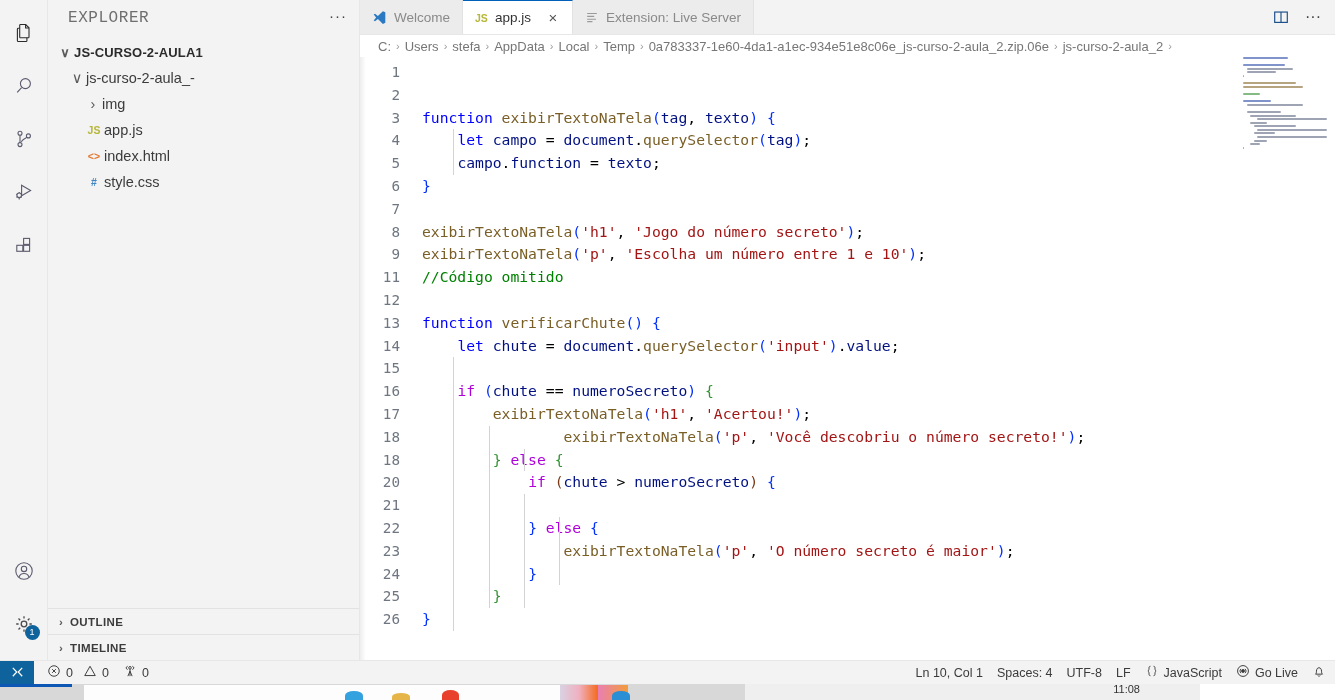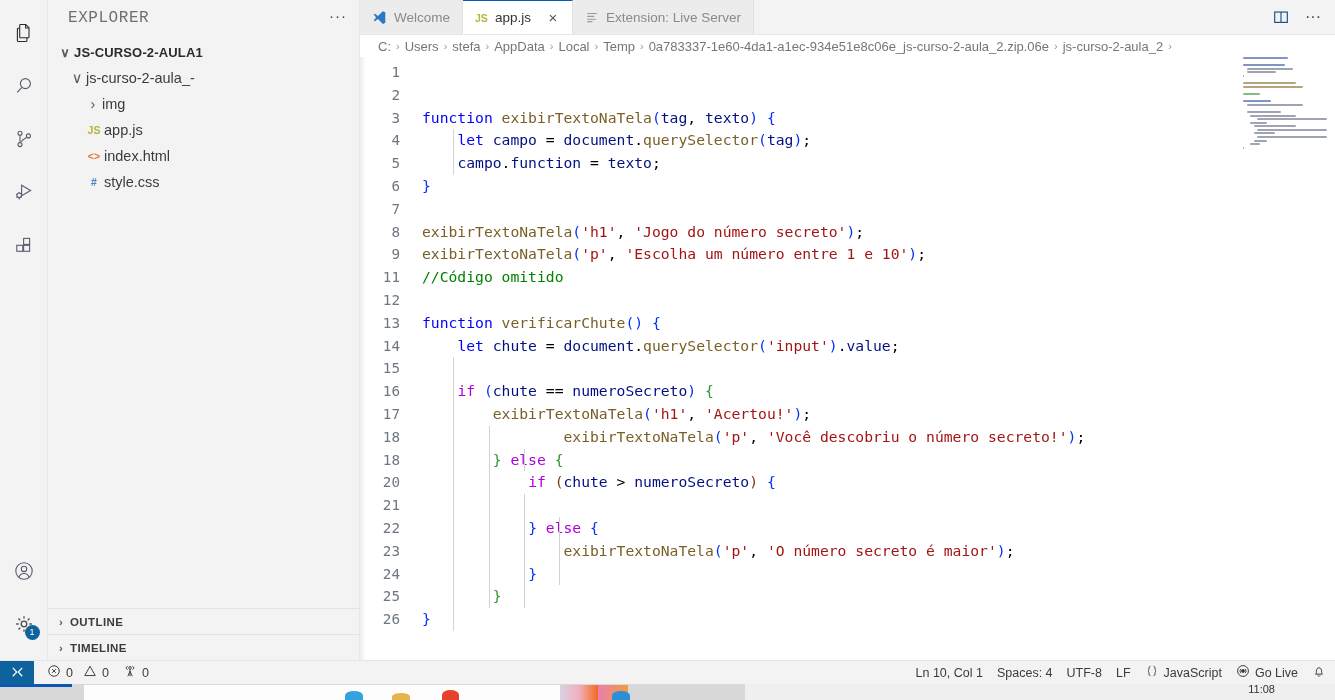--- a/index.html
+++ b/index.html
@@ -272,21 +272,21 @@
     display: flex; align-items: center; gap: 5px;
     cursor: pointer; white-space: nowrap;
   }
   .sb-left { display: flex; align-items: center; margin-left: 6px; }
   .sb-right { display: flex; align-items: flex-start; margin-left: auto; padding-right: 2px; }
 
   
   .taskbar {
     position: absolute;
     left: 0; bottom: 0;
-    width: 1335px; height: 16px;
+    width: 1200px; height: 16px;
     background: #d8d8d8;
     overflow: hidden;
   }
   .tb-accent { position: absolute; left: 0; top: 0; width: 72px; height: 3px; background: #0b57b3; }
   .tb-white { position: absolute; left: 84px; top: 1px; width: 510px; height: 15px; background: #fdfdfd; }
   .tb-strip { position: absolute; top: 1px; height: 15px; }
   .tb-c1 { left: 560px; width: 38px; background: linear-gradient(90deg,#d9d2e2,#f0b0c0,#f46a1e); }
   .tb-c2 { left: 598px; width: 30px; background: linear-gradient(90deg,#e97fb2,#f29c3a); }
   .tb-dot { position: absolute; bottom: 0; border-radius: 50% 50% 0 0; }
   .tb-right { position: absolute; left: 745px; top: 0; width: 590px; height: 16px; background: #efefef; }

